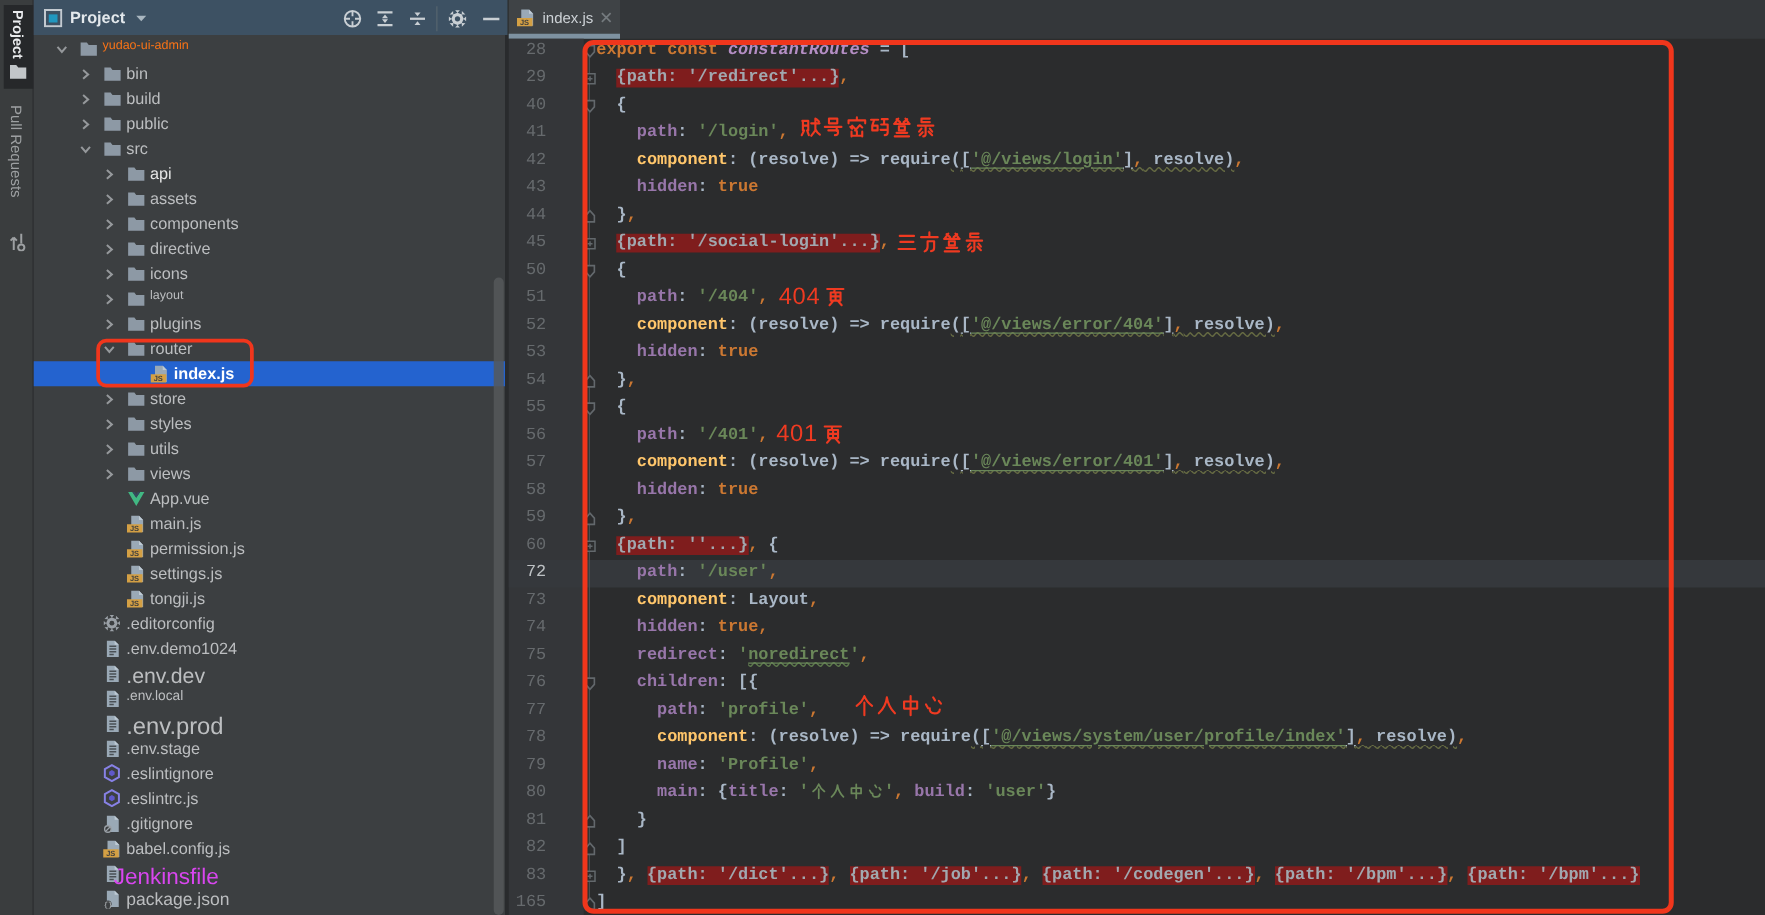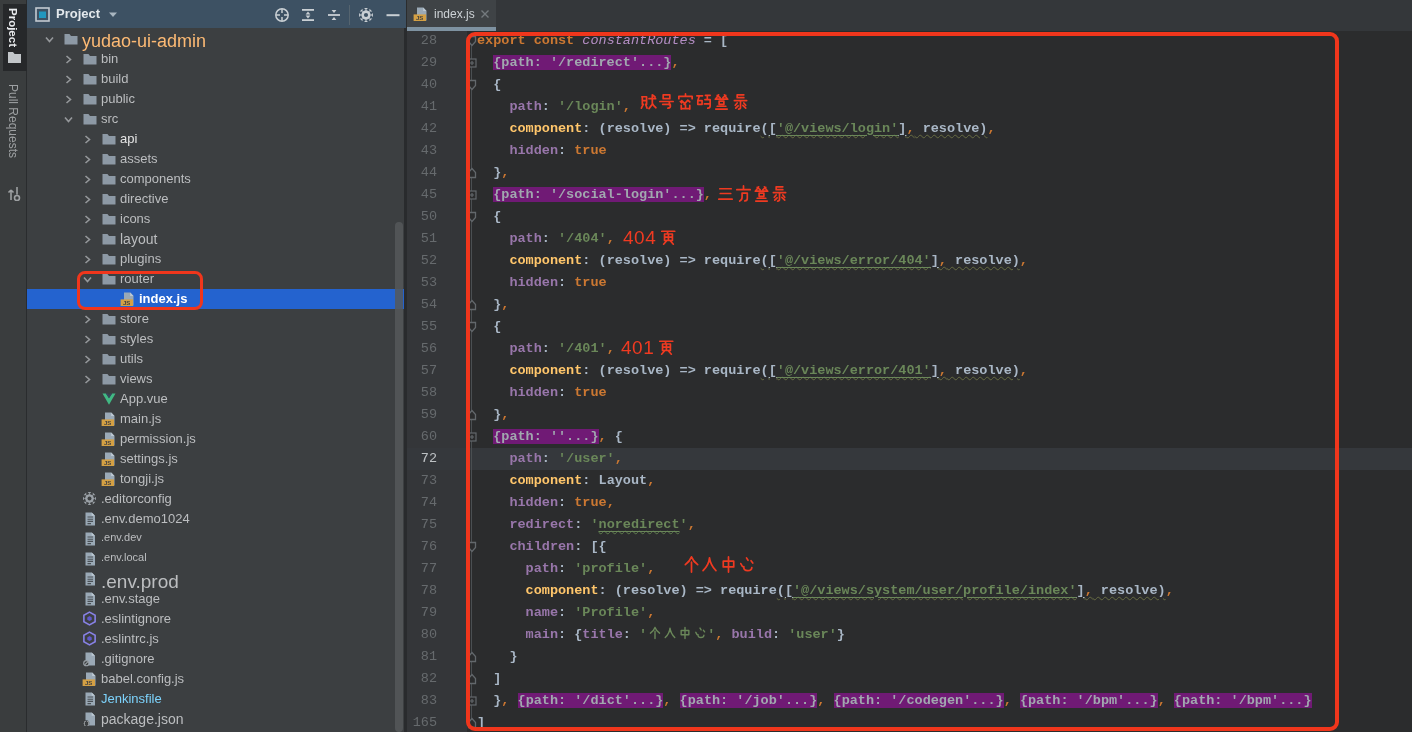--- a/index.html
+++ b/index.html
@@ -1,19 +1,19 @@
 <!DOCTYPE html>
 <html><head><meta charset="utf-8"><style>
 *{margin:0;padding:0;box-sizing:border-box}
 html,body{width:1412px;height:732px;overflow:hidden;background:#2B2C2D;font-family:"Liberation Sans",sans-serif}
 .abs{position:absolute}
 pre{font-family:"Liberation Mono",monospace;font-size:13.5px;line-height:22px;color:#A9B7C6;font-weight:bold}
 .k{color:#CC7832} .p{color:#9876AA} .f{color:#FFC66B} .s{color:#6A8759}
-.o{color:#CC7832} .c{color:#B48EC4;font-weight:normal;font-style:italic}
-.fold{background:#701a75;color:#A1A8AF}
+.o{color:#CC7832} .c{color:#B48EC4;font-weight:bold;font-style:italic}
+.fold{background:#7f1d1d;color:#A1A8AF}
 .ul{text-decoration:underline;text-underline-offset:3px}
 .wv{text-decoration:underline wavy #666B42;text-underline-offset:2px;text-decoration-thickness:1px}
 .wv2{text-decoration:underline wavy #5d7a4c;text-underline-offset:2px;text-decoration-thickness:1px}
 .cur{color:#BDC1C4}
 </style></head>
 <body>
 <div class="abs" style="left:0;top:0;width:1412px;height:732px">
 <div class="abs" style="left:0;top:0;width:27px;height:732px;background:#3A3D3E;border-right:1px solid #2A2C2E"></div>
 <div class="abs" style="left:3px;top:4px;width:24px;height:67px;background:#26282A"></div>
 <div class="abs" style="left:27px;top:0;width:377px;height:732px;background:#3C3F41"></div>
@@ -63,21 +63,21 @@
 <svg class="abs" style="left:385px;top:7px" width="16" height="16" viewBox="0 0 16 16">
       <rect x="1.5" y="7.2" width="13" height="2" fill="#C9CFD4"></rect>
     </svg>
 <div class="abs" style="left:27px;top:289px;width:377px;height:20px;background:#2463CF"></div>
 <svg class="abs" style="left:44px;top:34px" width="11" height="11" viewBox="0 0 11 11" fill="none" stroke="#95989B" stroke-width="1.6">
       <path d="M2 3.5 5.5 7.5 9 3.5"></path>
     </svg>
 <div class="abs" style="left:63px;top:31px;width:16px;height:16px"><svg width="16" height="16" viewBox="0 0 16 16">
         <path d="M1.5 3h5l1.5 2h6.5v8.5h-13z" fill="#8D99A5"></path>
       </svg></div>
-<div class="abs" style="left:82px;top:31px;font-size:18px;color:#fdba74;white-space:nowrap">yudao-ui-admin</div>
+<div class="abs" style="left:82px;top:31px;font-size:10px;color:#f97316;white-space:nowrap">yudao-ui-admin</div>
 <svg class="abs" style="left:63px;top:54px" width="11" height="11" viewBox="0 0 11 11" fill="none" stroke="#95989B" stroke-width="1.6">
       <path d="M3.5 2 7.5 5.5 3.5 9"></path>
     </svg>
 <div class="abs" style="left:82px;top:51px;width:16px;height:16px"><svg width="16" height="16" viewBox="0 0 16 16">
         <path d="M1.5 3h5l1.5 2h6.5v8.5h-13z" fill="#8D99A5"></path>
       </svg></div>
 <div class="abs" style="left:101px;top:51px;font-size:13px;color:#BCBEC0;white-space:nowrap">bin</div>
 <svg class="abs" style="left:63px;top:74px" width="11" height="11" viewBox="0 0 11 11" fill="none" stroke="#95989B" stroke-width="1.6">
       <path d="M3.5 2 7.5 5.5 3.5 9"></path>
     </svg>
@@ -133,21 +133,21 @@
 <div class="abs" style="left:101px;top:211px;width:16px;height:16px"><svg width="16" height="16" viewBox="0 0 16 16">
         <path d="M1.5 3h5l1.5 2h6.5v8.5h-13z" fill="#8D99A5"></path>
       </svg></div>
 <div class="abs" style="left:120px;top:211px;font-size:13px;color:#BCBEC0;white-space:nowrap">icons</div>
 <svg class="abs" style="left:82px;top:234px" width="11" height="11" viewBox="0 0 11 11" fill="none" stroke="#95989B" stroke-width="1.6">
       <path d="M3.5 2 7.5 5.5 3.5 9"></path>
     </svg>
 <div class="abs" style="left:101px;top:231px;width:16px;height:16px"><svg width="16" height="16" viewBox="0 0 16 16">
         <path d="M1.5 3h5l1.5 2h6.5v8.5h-13z" fill="#8D99A5"></path>
       </svg></div>
-<div class="abs" style="left:120px;top:231px;font-size:14px;color:#BCBEC0;white-space:nowrap">layout</div>
+<div class="abs" style="left:120px;top:231px;font-size:10px;color:#BCBEC0;white-space:nowrap">layout</div>
 <svg class="abs" style="left:82px;top:254px" width="11" height="11" viewBox="0 0 11 11" fill="none" stroke="#95989B" stroke-width="1.6">
       <path d="M3.5 2 7.5 5.5 3.5 9"></path>
     </svg>
 <div class="abs" style="left:101px;top:251px;width:16px;height:16px"><svg width="16" height="16" viewBox="0 0 16 16">
         <path d="M1.5 3h5l1.5 2h6.5v8.5h-13z" fill="#8D99A5"></path>
       </svg></div>
 <div class="abs" style="left:120px;top:251px;font-size:13px;color:#BCBEC0;white-space:nowrap">plugins</div>
 <svg class="abs" style="left:82px;top:274px" width="11" height="11" viewBox="0 0 11 11" fill="none" stroke="#95989B" stroke-width="1.6">
       <path d="M2 3.5 5.5 7.5 9 3.5"></path>
     </svg>
@@ -232,21 +232,21 @@
         <path d="M3.5 1.5h6.2L13 4.8v9.7H3.5z" fill="#9AA9B6"></path>
         <path d="M9.7 1.5 13 4.8H9.7z" fill="#BECAD4"></path>
         <path d="M5.5 6h5.5M5.5 8.2h5.5M5.5 10.4h5.5M5.5 12.6h3.5" stroke="#4A5055" stroke-width="1.1"></path>
       </svg></div>
 <div class="abs" style="left:101px;top:511px;font-size:13px;color:#BCBEC0;white-space:nowrap">.env.demo1024</div>
 <div class="abs" style="left:82px;top:531px;width:16px;height:16px"><svg width="16" height="16" viewBox="0 0 16 16">
         <path d="M3.5 1.5h6.2L13 4.8v9.7H3.5z" fill="#9AA9B6"></path>
         <path d="M9.7 1.5 13 4.8H9.7z" fill="#BECAD4"></path>
         <path d="M5.5 6h5.5M5.5 8.2h5.5M5.5 10.4h5.5M5.5 12.6h3.5" stroke="#4A5055" stroke-width="1.1"></path>
       </svg></div>
-<div class="abs" style="left:101px;top:531px;font-size:11px;color:#BCBEC0;white-space:nowrap">.env.dev</div>
+<div class="abs" style="left:101px;top:531px;font-size:17px;color:#BCBEC0;white-space:nowrap">.env.dev</div>
 <div class="abs" style="left:82px;top:551px;width:16px;height:16px"><svg width="16" height="16" viewBox="0 0 16 16">
         <path d="M3.5 1.5h6.2L13 4.8v9.7H3.5z" fill="#9AA9B6"></path>
         <path d="M9.7 1.5 13 4.8H9.7z" fill="#BECAD4"></path>
         <path d="M5.5 6h5.5M5.5 8.2h5.5M5.5 10.4h5.5M5.5 12.6h3.5" stroke="#4A5055" stroke-width="1.1"></path>
       </svg></div>
 <div class="abs" style="left:101px;top:551px;font-size:11px;color:#BCBEC0;white-space:nowrap">.env.local</div>
 <div class="abs" style="left:82px;top:571px;width:16px;height:16px"><svg width="16" height="16" viewBox="0 0 16 16">
         <path d="M3.5 1.5h6.2L13 4.8v9.7H3.5z" fill="#9AA9B6"></path>
         <path d="M9.7 1.5 13 4.8H9.7z" fill="#BECAD4"></path>
         <path d="M5.5 6h5.5M5.5 8.2h5.5M5.5 10.4h5.5M5.5 12.6h3.5" stroke="#4A5055" stroke-width="1.1"></path>
@@ -280,21 +280,21 @@
         <path d="M10.2 1.5 13.5 5h-3.3z" fill="#BECAD4"></path>
         <rect x="0.6" y="8.4" width="12.4" height="6.6" fill="#D4A044"></rect>
         <text x="6.6" y="13.8" font-size="6" font-weight="bold" fill="#41403E" text-anchor="middle" font-family="Liberation Sans">JS</text>
       </svg></div>
 <div class="abs" style="left:101px;top:671px;font-size:13px;color:#BCBEC0;white-space:nowrap">babel.config.js</div>
 <div class="abs" style="left:82px;top:691px;width:16px;height:16px"><svg width="16" height="16" viewBox="0 0 16 16">
         <path d="M3.5 1.5h6.2L13 4.8v9.7H3.5z" fill="#9AA9B6"></path>
         <path d="M9.7 1.5 13 4.8H9.7z" fill="#BECAD4"></path>
         <path d="M5.5 6h5.5M5.5 8.2h5.5M5.5 10.4h5.5M5.5 12.6h3.5" stroke="#4A5055" stroke-width="1.1"></path>
       </svg></div>
-<div class="abs" style="left:101px;top:691px;font-size:13px;color:#7dd3fc;white-space:nowrap">Jenkinsfile</div>
+<div class="abs" style="left:91px;top:691px;font-size:18px;color:#d946ef;white-space:nowrap">Jenkinsfile</div>
 <div class="abs" style="left:82px;top:711px;width:16px;height:16px"><svg width="16" height="16" viewBox="0 0 16 16">
         <path d="M3.5 1.5h6.2L13 4.8v9.7H3.5z" fill="#9AA9B6"></path>
         <path d="M9.7 1.5 13 4.8H9.7z" fill="#BECAD4"></path>
         <circle cx="4.4" cy="12.2" r="2.9" fill="#3C3F41"></circle>
         <text x="4.4" y="14.3" font-size="5.8" fill="#C8CDD1" text-anchor="middle" font-family="Liberation Mono">{}</text>
       </svg></div>
 <div class="abs" style="left:101px;top:711px;font-size:14px;color:#BCBEC0;white-space:nowrap">package.json</div>
 <div class="abs" style="left:395px;top:222px;width:8px;height:510px;background:#55585B;border-radius:4px;opacity:.85"></div>
 <div class="abs" style="left:77px;top:271px;width:126px;height:39px;border:3.5px solid #F0361C;border-radius:8px"></div>
 <div class="abs" style="left:413px;top:6px;width:16px;height:16px"><svg width="16" height="16" viewBox="0 0 16 16">

